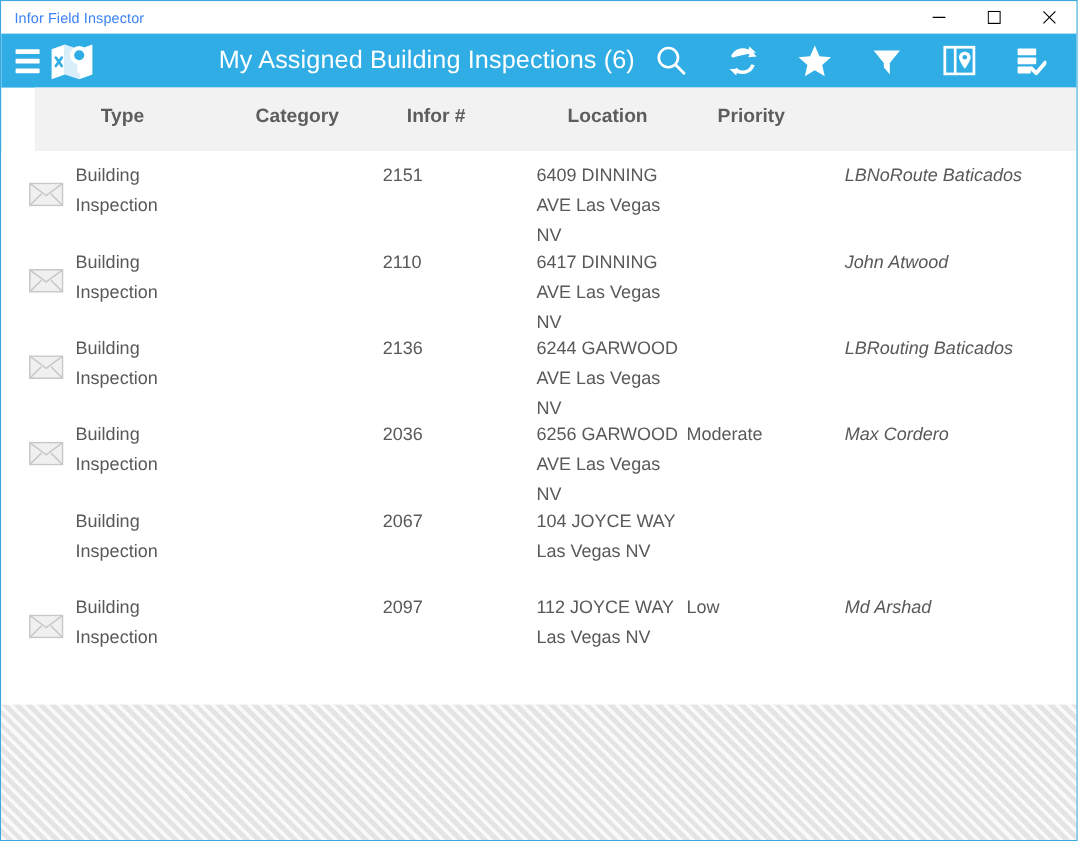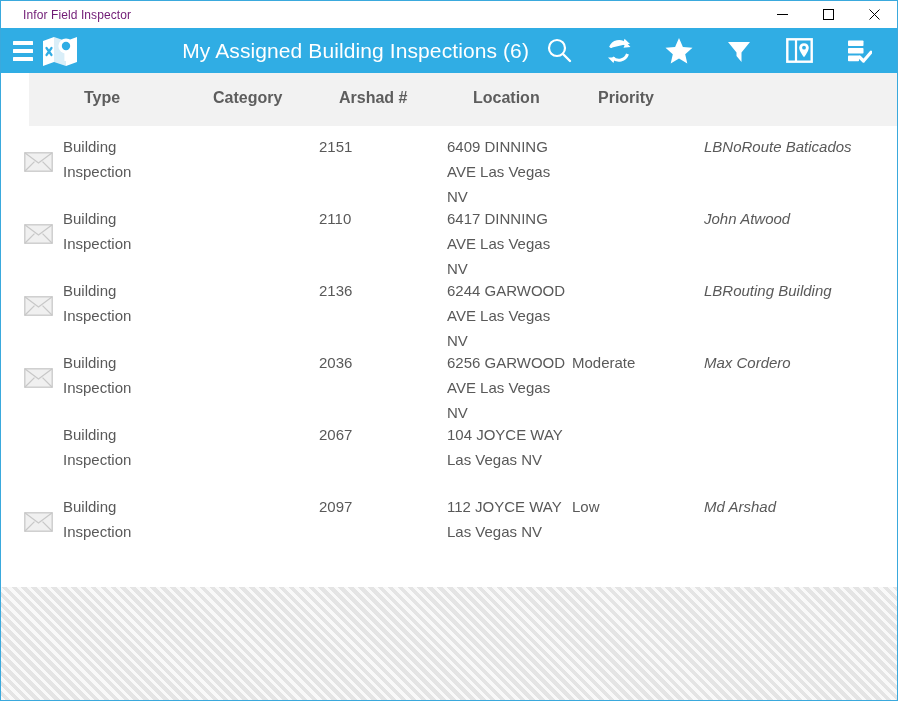--- a/index.html
+++ b/index.html
@@ -31,22 +31,22 @@
     height: 27px;
     flex: 0 0 27px;
     background: #ffffff;
     display: flex;
     align-items: center;
     justify-content: space-between;
     box-sizing: border-box;
   }
   .titlebar-text {
     font-size: 12px;
-    color: #701a75;
-    padding-left: 22px;
+    color: #3b82f6;
+    padding-left: 11px;
     letter-spacing: 0.1px;
     white-space: nowrap;
   }
   .winbuttons {
     display: flex;
     height: 27px;
   }
   .winbtn {
     width: 46px;
     height: 27px;
@@ -298,21 +298,21 @@
           <path d="M13.5 19 L17.5 23 L25 14.2" fill="none" stroke="#30ade4" stroke-width="1.2" stroke-linecap="round" stroke-linejoin="round" opacity="0"></path>
         </svg>
       </div>
 
     </div>
   </div>
 
   <div class="colheader">
     <div class="hcell h-type">Type</div>
     <div class="hcell h-category">Category</div>
-    <div class="hcell h-record">Arshad #</div>
+    <div class="hcell h-record">Infor #</div>
     <div class="hcell h-location">Location</div>
     <div class="hcell h-priority">Priority</div>
   </div>
 
   <div class="list">
 
     <div class="row">
       <div class="icon-cell">
         <svg width="29" height="20" viewBox="0 0 29 20">
           <rect x="0.8" y="0.8" width="27.4" height="18.4" fill="#f0f0f0" stroke="#c8c8c8" stroke-width="1.3"></rect>
@@ -350,21 +350,21 @@
           <rect x="0.8" y="0.8" width="27.4" height="18.4" fill="#f0f0f0" stroke="#c8c8c8" stroke-width="1.3"></rect>
           <path d="M0.8 0.8 L14.5 11 L28.2 0.8" fill="none" stroke="#c8c8c8" stroke-width="1.3"></path>
           <path d="M0.8 19.2 L10.5 9.6 M28.2 19.2 L18.5 9.6" fill="none" stroke="#c8c8c8" stroke-width="1.3"></path>
         </svg>
       </div>
       <div class="cell c-type">Building Inspection</div>
       <div class="cell c-category"></div>
       <div class="cell c-record">2136</div>
       <div class="cell c-location">6244 GARWOOD AVE Las Vegas NV</div>
       <div class="cell c-priority"></div>
-      <div class="cell c-assignee">LBRouting Building</div>
+      <div class="cell c-assignee">LBRouting Baticados</div>
     </div>
 
     <div class="row">
       <div class="icon-cell">
         <svg width="29" height="20" viewBox="0 0 29 20">
           <rect x="0.8" y="0.8" width="27.4" height="18.4" fill="#f0f0f0" stroke="#c8c8c8" stroke-width="1.3"></rect>
           <path d="M0.8 0.8 L14.5 11 L28.2 0.8" fill="none" stroke="#c8c8c8" stroke-width="1.3"></path>
           <path d="M0.8 19.2 L10.5 9.6 M28.2 19.2 L18.5 9.6" fill="none" stroke="#c8c8c8" stroke-width="1.3"></path>
         </svg>
       </div>

